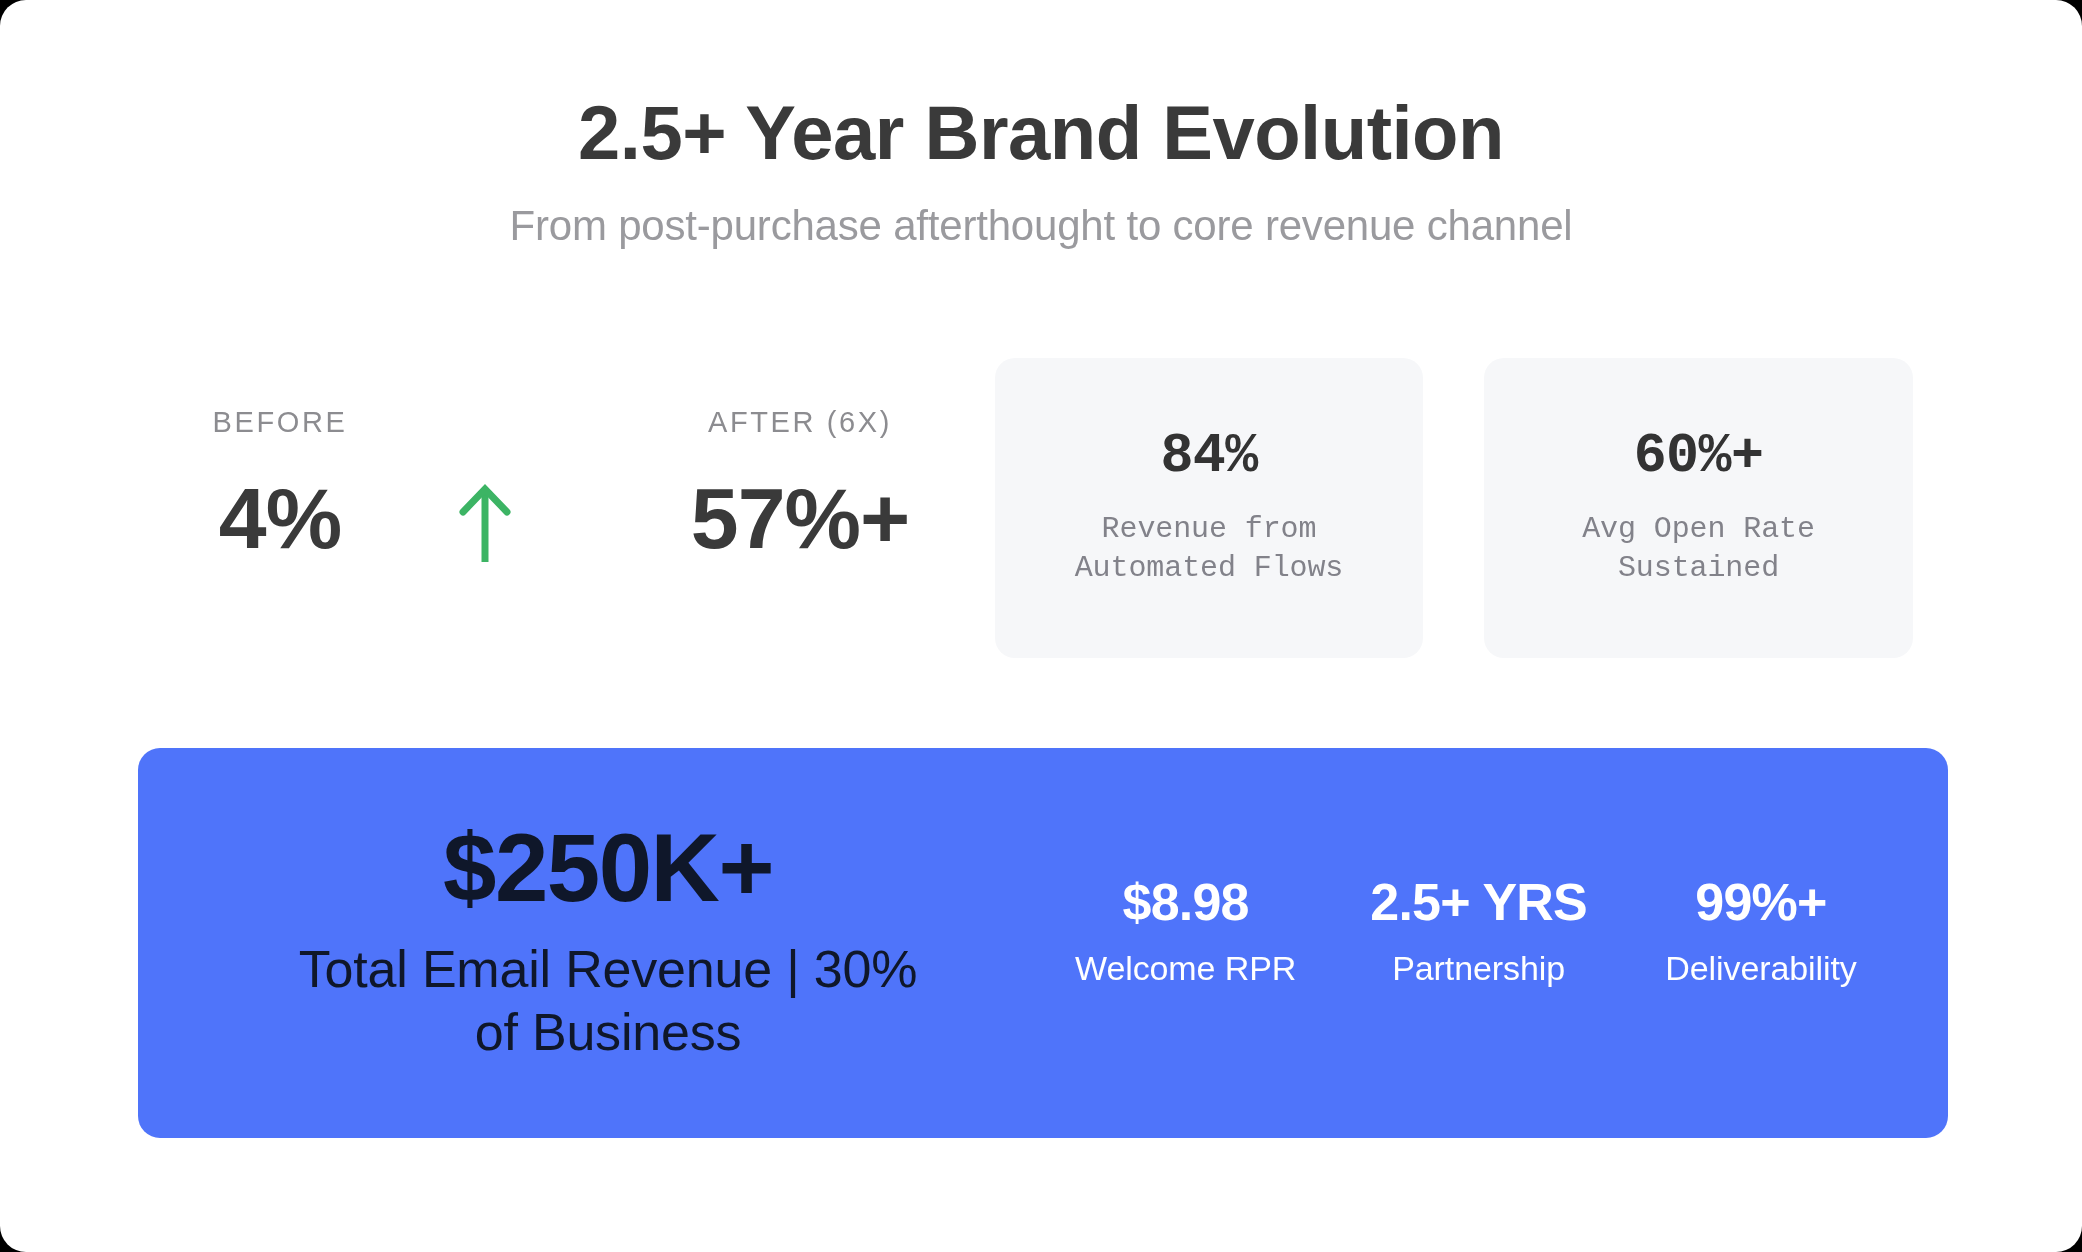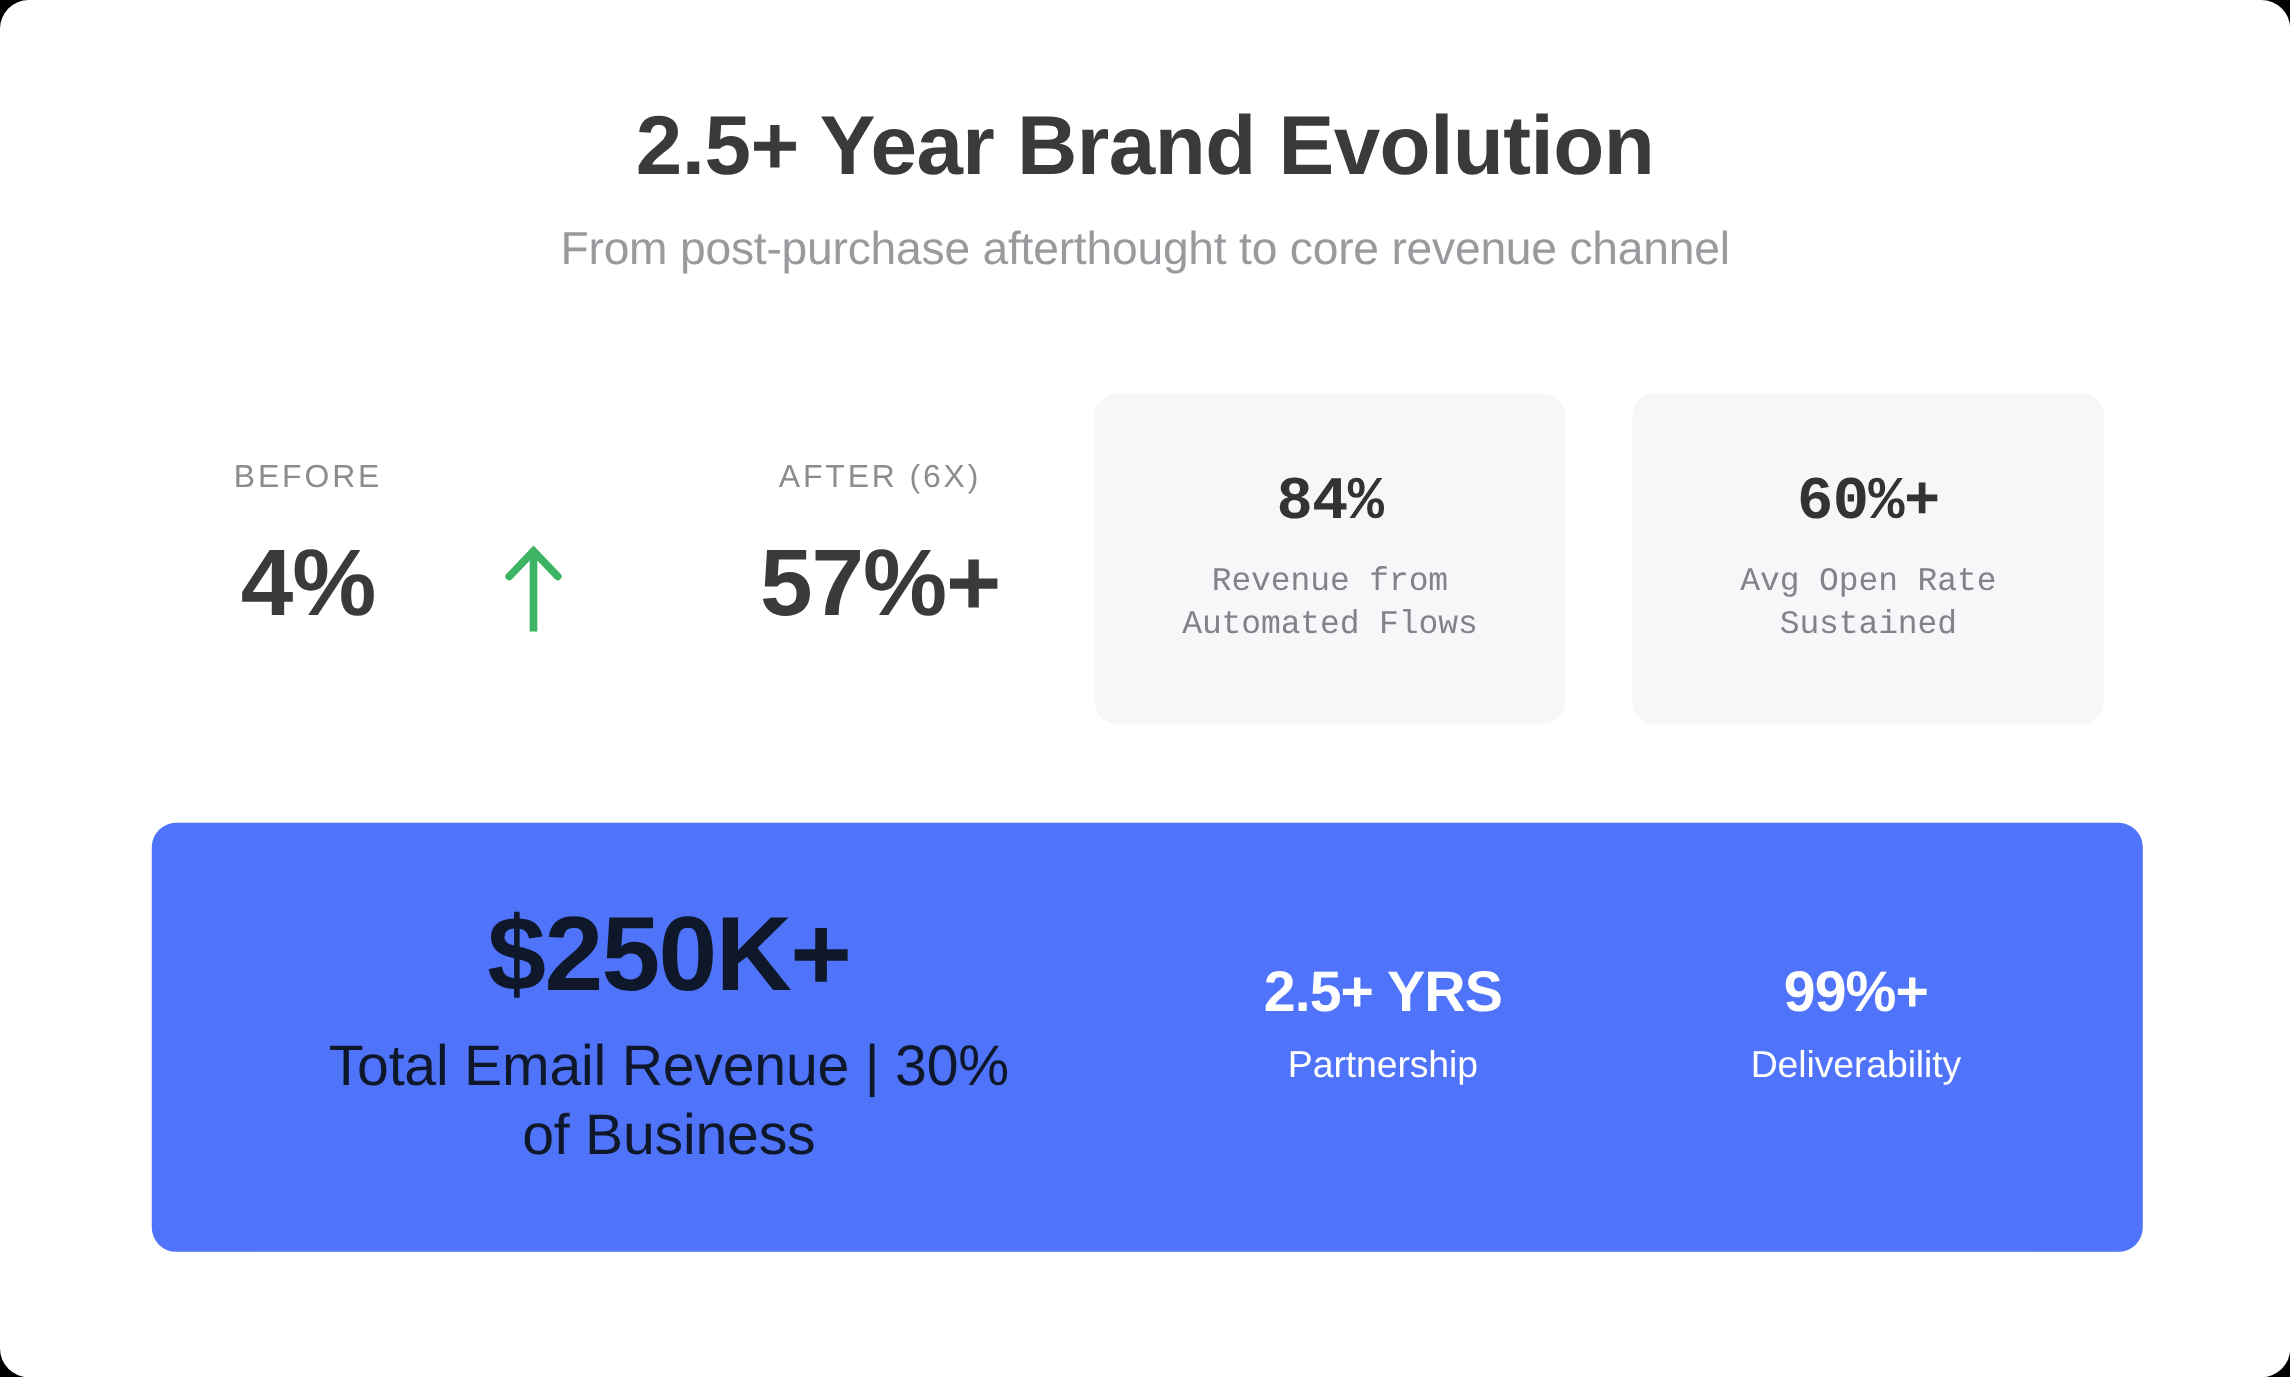--- a/index.html
+++ b/index.html
@@ -43,21 +43,21 @@
     font-weight: 400;
     color: #9a9a9e;
     letter-spacing: -0.2px;
     line-height: 1.15;
   }
 
   
   .comparison {
     position: absolute;
     left: 140px;
-    top: 420px;
+    top: 408px;
     width: 790px;
     height: 240px;
   }
   .compare-col {
     position: absolute;
     top: 0;
     text-align: center;
   }
   .compare-col.before { left: 0px;   width: 280px; }
   .compare-col.after  { left: 470px; width: 380px; }
@@ -224,20 +224,24 @@
 
   <div class="banner">
 
     <div class="banner-main">
       <div class="banner-main-value">$250K+</div>
       <div class="banner-main-label">Total Email Revenue | 30% of Business</div>
     </div>
 
     <div class="banner-stats">
 
+      <div class="banner-stat">
+        <div class="banner-stat-value">$8.98</div>
+        <div class="banner-stat-label">Welcome RPR</div>
+      </div>
 
       <div class="banner-stat">
         <div class="banner-stat-value">2.5+ YRS</div>
         <div class="banner-stat-label">Partnership</div>
       </div>
 
       <div class="banner-stat">
         <div class="banner-stat-value">99%+</div>
         <div class="banner-stat-label">Deliverability</div>
       </div>

